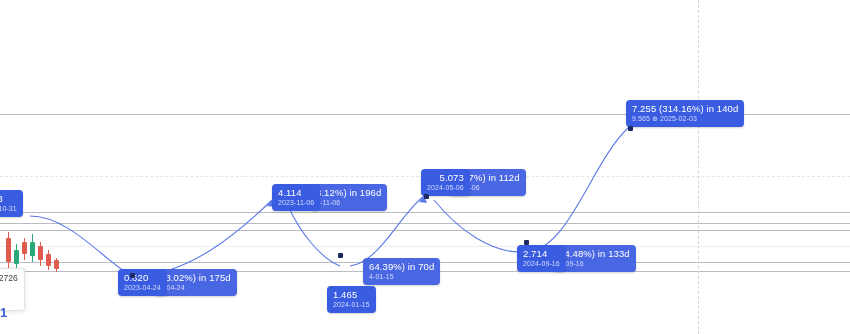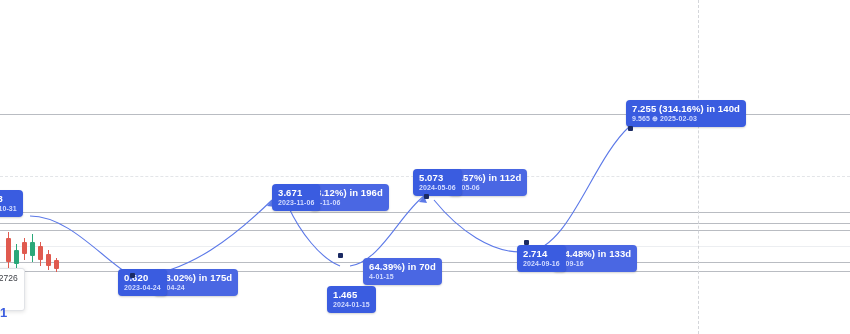--- a/index.html
+++ b/index.html
@@ -13,21 +13,21 @@
          border-left:1px dashed #d4d6da;}
   .hdash{position:absolute;left:0;width:850px;height:0;
          border-top:1px dashed #e3e5e8;}
 
   
   #arcs{position:absolute;left:0;top:0;width:850px;height:334px;overflow:visible;}
 
   
   .lbl{position:absolute;background:#3a5ce0;border-radius:4px;
        padding:3px 6px 4px 6px;color:#ffffff;white-space:nowrap;
-       box-shadow:0 1px 2px rgba(0,0,0,.18);font-weight:bold;}
+       box-shadow:0 1px 2px rgba(0,0,0,.18);}
   .lbl .l1{font-size:9.5px;line-height:11px;letter-spacing:.1px;}
   .lbl .l2{font-size:7px;line-height:9px;color:#d2dbff;letter-spacing:.1px;}
   .lbl.back{background:#4a67e3;}
   .lbl.front{background:#3a5ce0;}
 
   
   .pair{position:absolute;}
   .pair .back{position:absolute;left:0;top:0;}
   .pair .front{position:absolute;left:0;top:0;}
 
@@ -123,21 +123,21 @@
     </div>
   </div>
   <div class="node" style="left:130px;top:273px;"></div>
 
   <div class="pair" style="left:272px;top:184px;">
     <div class="lbl back" style="left:38px;top:0;">
       <div class="l1">3.12%) in 196d</div>
       <div class="l2">3-11-06</div>
     </div>
     <div class="lbl front" style="left:0;top:0;">
-      <div class="l1">3.671</div>
+      <div class="l1">4.114</div>
       <div class="l2">2023-11-06</div>
     </div>
   </div>
 
   <div class="pair" style="left:327px;top:258px;">
     <div class="lbl back" style="left:36px;top:0;">
       <div class="l1">64.39%) in 70d</div>
       <div class="l2">4-01-15</div>
     </div>
     <div class="lbl front" style="left:0;top:0;margin-top:28px;">
@@ -145,21 +145,21 @@
       <div class="l2">2024-01-15</div>
     </div>
   </div>
   <div class="node" style="left:338px;top:253px;"></div>
 
   <div class="pair" style="left:413px;top:169px;">
     <div class="lbl back" style="left:36px;top:0;">
       <div class="l1">1.57%) in 112d</div>
       <div class="l2">4-05-06</div>
     </div>
-    <div class="lbl front" style="left:0;top:0;">
+    <div class="lbl front" style="left:8px;top:0;text-align:right;">
       <div class="l1">5.073</div>
       <div class="l2">2024-05-06</div>
     </div>
   </div>
   <div class="node" style="left:424px;top:194px;"></div>
 
   <div class="pair" style="left:517px;top:245px;">
     <div class="lbl back" style="left:36px;top:0;">
       <div class="l1">54.48%) in 133d</div>
       <div class="l2">4-09-16</div>

